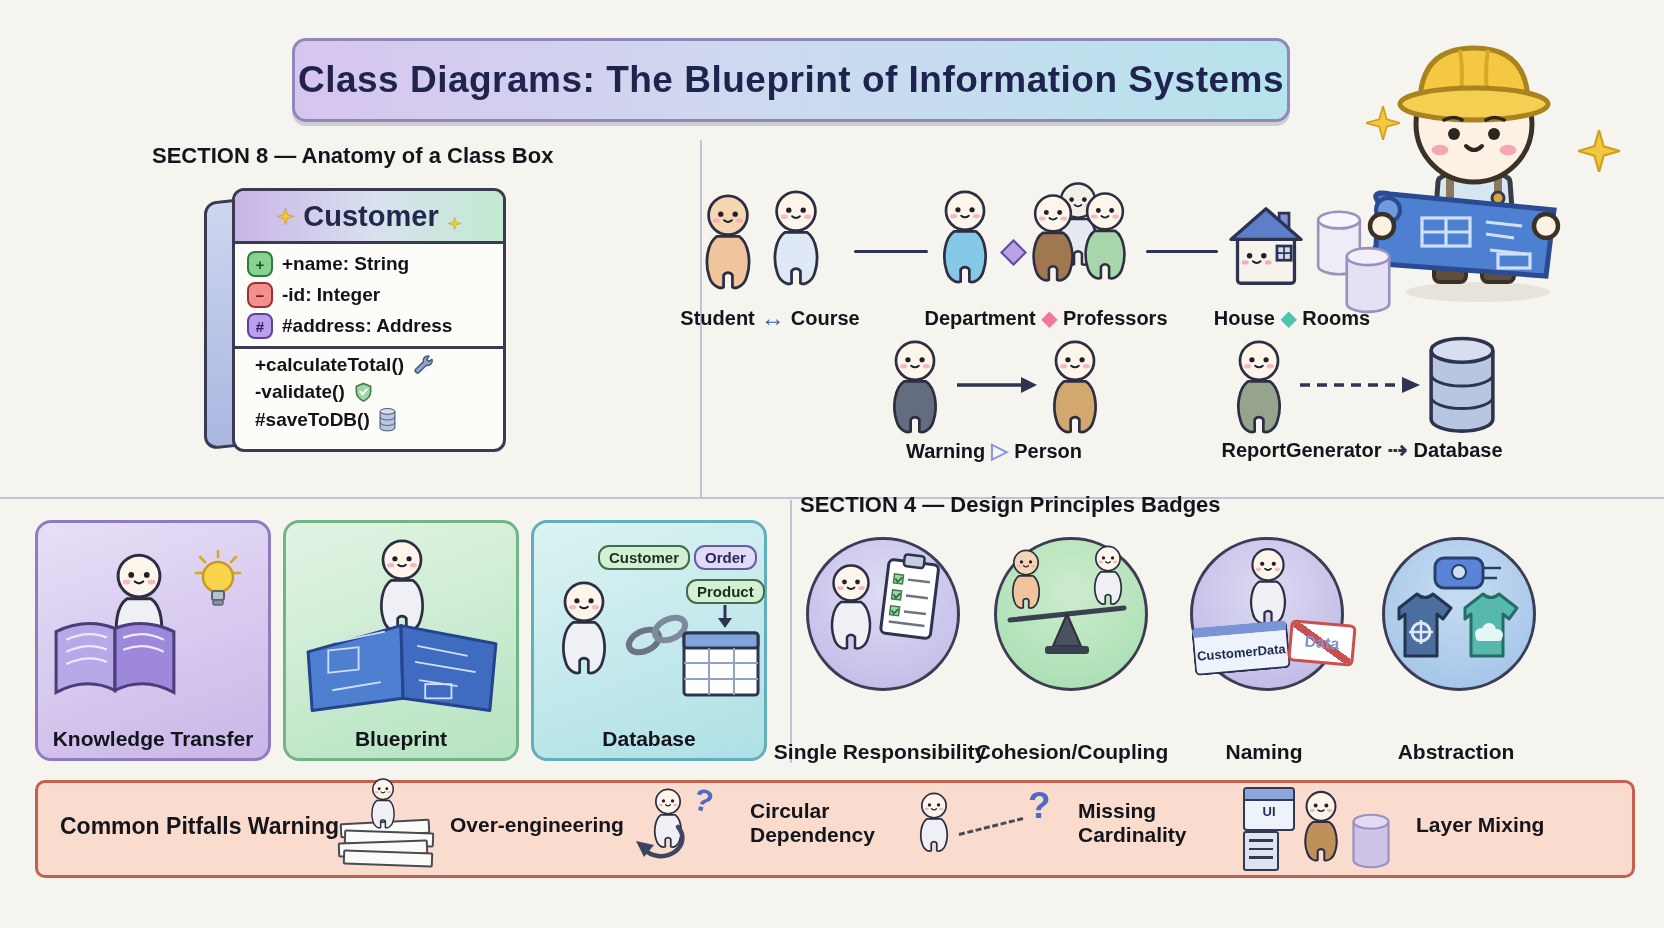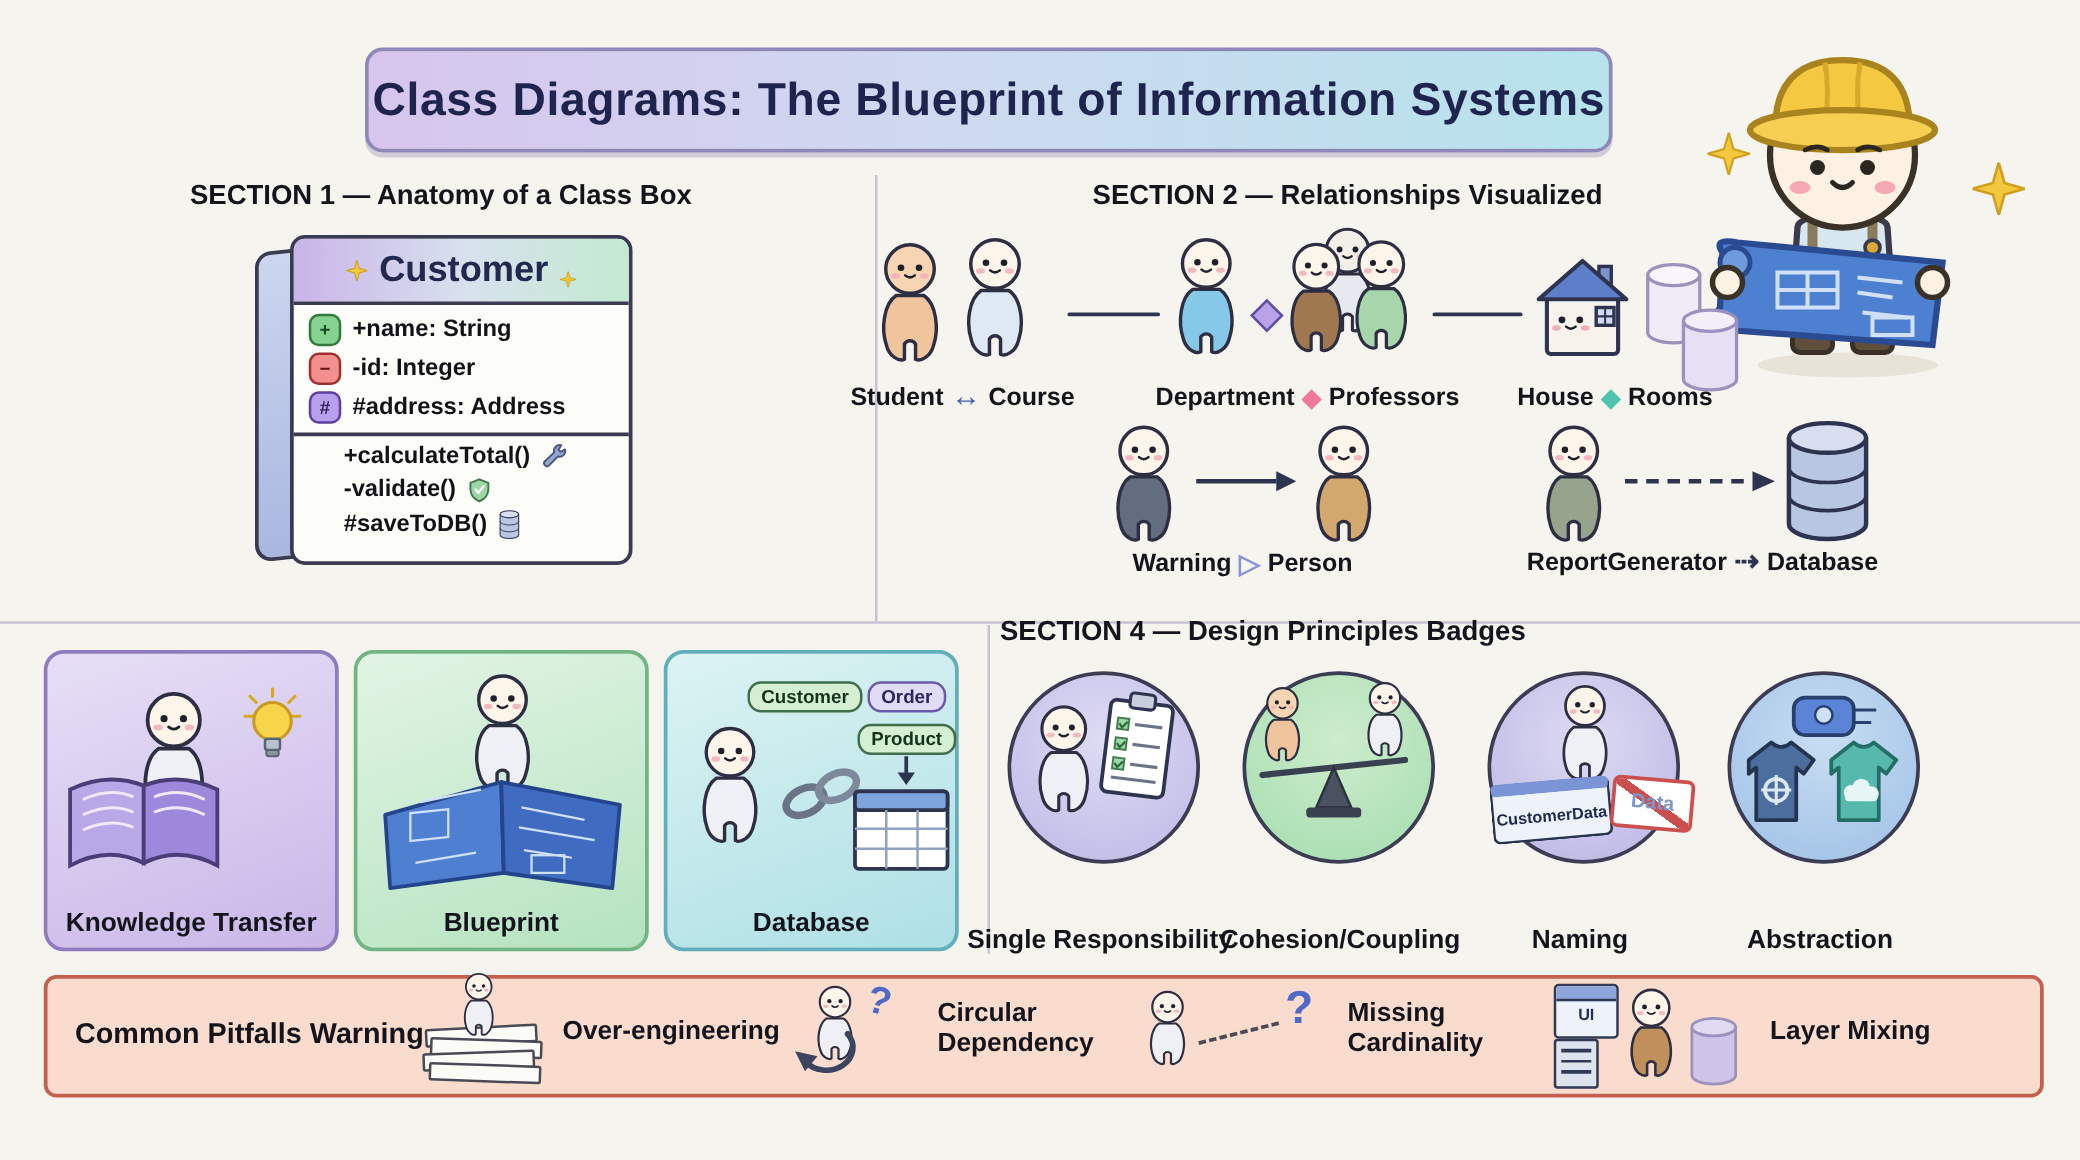--- a/index.html
+++ b/index.html
@@ -30,21 +30,21 @@
     border-bottom:3px solid #3a3a52;border-radius:9px 9px 0 0;display:flex;align-items:center;justify-content:center;gap:9px;
     font-size:29px;font-weight:bold;color:#23284f;}
   .cb-attrs{padding:7px 10px 4px 12px;display:flex;flex-direction:column;gap:5px;}
   .a-row{display:flex;align-items:center;gap:9px;font-size:19px;font-weight:bold;color:#121218;}
   .a-badge{width:22px;height:22px;border-radius:8px;flex:0 0 auto;display:flex;align-items:center;justify-content:center;
     font-size:15px;font-weight:bold;border:2px solid;}
   .b-plus{background:#86d391;border-color:#2f7a3c;color:#1d4a24;}
   .b-minus{background:#f29090;border-color:#a03030;color:#6e1515;}
   .b-hash{background:#b9a0ec;border-color:#5f3fa0;color:#33205c;}
   .cb-div{border-top:3px solid #3a3a52;margin:3px 0 4px;}
-  .cb-methods{padding:1px 10px 4px 40px;display:flex;flex-direction:column;gap:5px;}
+  .cb-methods{padding:1px 10px 4px 20px;display:flex;flex-direction:column;gap:5px;}
   .m-row{display:flex;align-items:center;gap:8px;font-size:19px;font-weight:bold;color:#121218;}
 
   
   .connector{position:absolute;height:3px;background:#2e3450;border-radius:2px;}
   .diamond{position:absolute;width:15px;height:15px;background:#b9a2e6;border:2px solid #5f4fa0;transform:rotate(45deg);}
   .rel-label{position:absolute;transform:translateX(-50%);display:flex;align-items:center;gap:6px;
     font-size:20px;font-weight:bold;white-space:nowrap;color:#14141c;}
   .sym{font-weight:bold;}
   .sym-assoc{color:#3d5cb0;font-size:24px;line-height:1;}
   .sym-agg{color:#f2789a;font-size:20px;}
@@ -161,21 +161,21 @@
     <circle cx="41" cy="100" r="6" fill="#6f9ade" stroke="#2a4a92" stroke-width="2"></circle>
     <g stroke="#cfe0f8" stroke-width="1.6" fill="none">
       <rect x="58" y="104" width="24" height="14"></rect>
       <path d="M70,104 V118 M58,111 H82 M90,106 L108,108 M90,112 L104,114 M92,120 L110,122"></path>
       <rect x="96" y="122" width="16" height="7"></rect>
     </g>
     <circle cx="38" cy="108" r="6" fill="#fdf1e4" stroke="#3a3226" stroke-width="2.2"></circle>
     <circle cx="120" cy="108" r="6" fill="#fdf1e4" stroke="#3a3226" stroke-width="2.2"></circle>
   </svg>
 
-  <div class="sec-h" style="left:152px;top:143px">SECTION 1 — Anatomy of a Class Box</div>
+  <div class="sec-h" style="left:152px;top:143px">SECTION 8 — Anatomy of a Class Box</div>
 
   <div class="cb-side"></div>
   <div class="cb-main">
     <div class="cb-head">
       <svg width="17" height="17" viewBox="0 0 20 20">
           <use href="#spark"></use>
         </svg>
       <span>Customer</span>
       <svg width="13" height="13" style="margin-top:14px" viewBox="0 0 20 20">
           <use href="#spark"></use>
@@ -214,21 +214,20 @@
         <span>#saveToDB()</span>
         <svg width="19" height="24" viewBox="0 0 64 84">
             <use href="#dbstack"></use>
           </svg>
       </div>
     </div>
   </div>
 
   <div class="vline" style="left:700px;top:140px;height:357px"></div>
 
-  <div class="sec-h" style="left:1078px;top:143px;transform:translateX(-50%)">SECTION 2 — Relationships Visualized</div>
 
   <svg class="fig" style="left:692px;top:192px;width:72px;height:102px;--body:#f0c49c;--head:#f6d6b2" viewBox="0 0 64 92">
       <use href="#person"></use>
     </svg>
   <svg class="fig" style="left:760px;top:188px;width:72px;height:102px;--body:#dfe9f5" viewBox="0 0 64 92">
       <use href="#person"></use>
     </svg>
   <div class="connector" style="left:854px;top:250px;width:74px"></div>
   <svg class="fig" style="left:930px;top:188px;width:70px;height:100px;--body:#86c8e8" viewBox="0 0 64 92">
       <use href="#person"></use>

